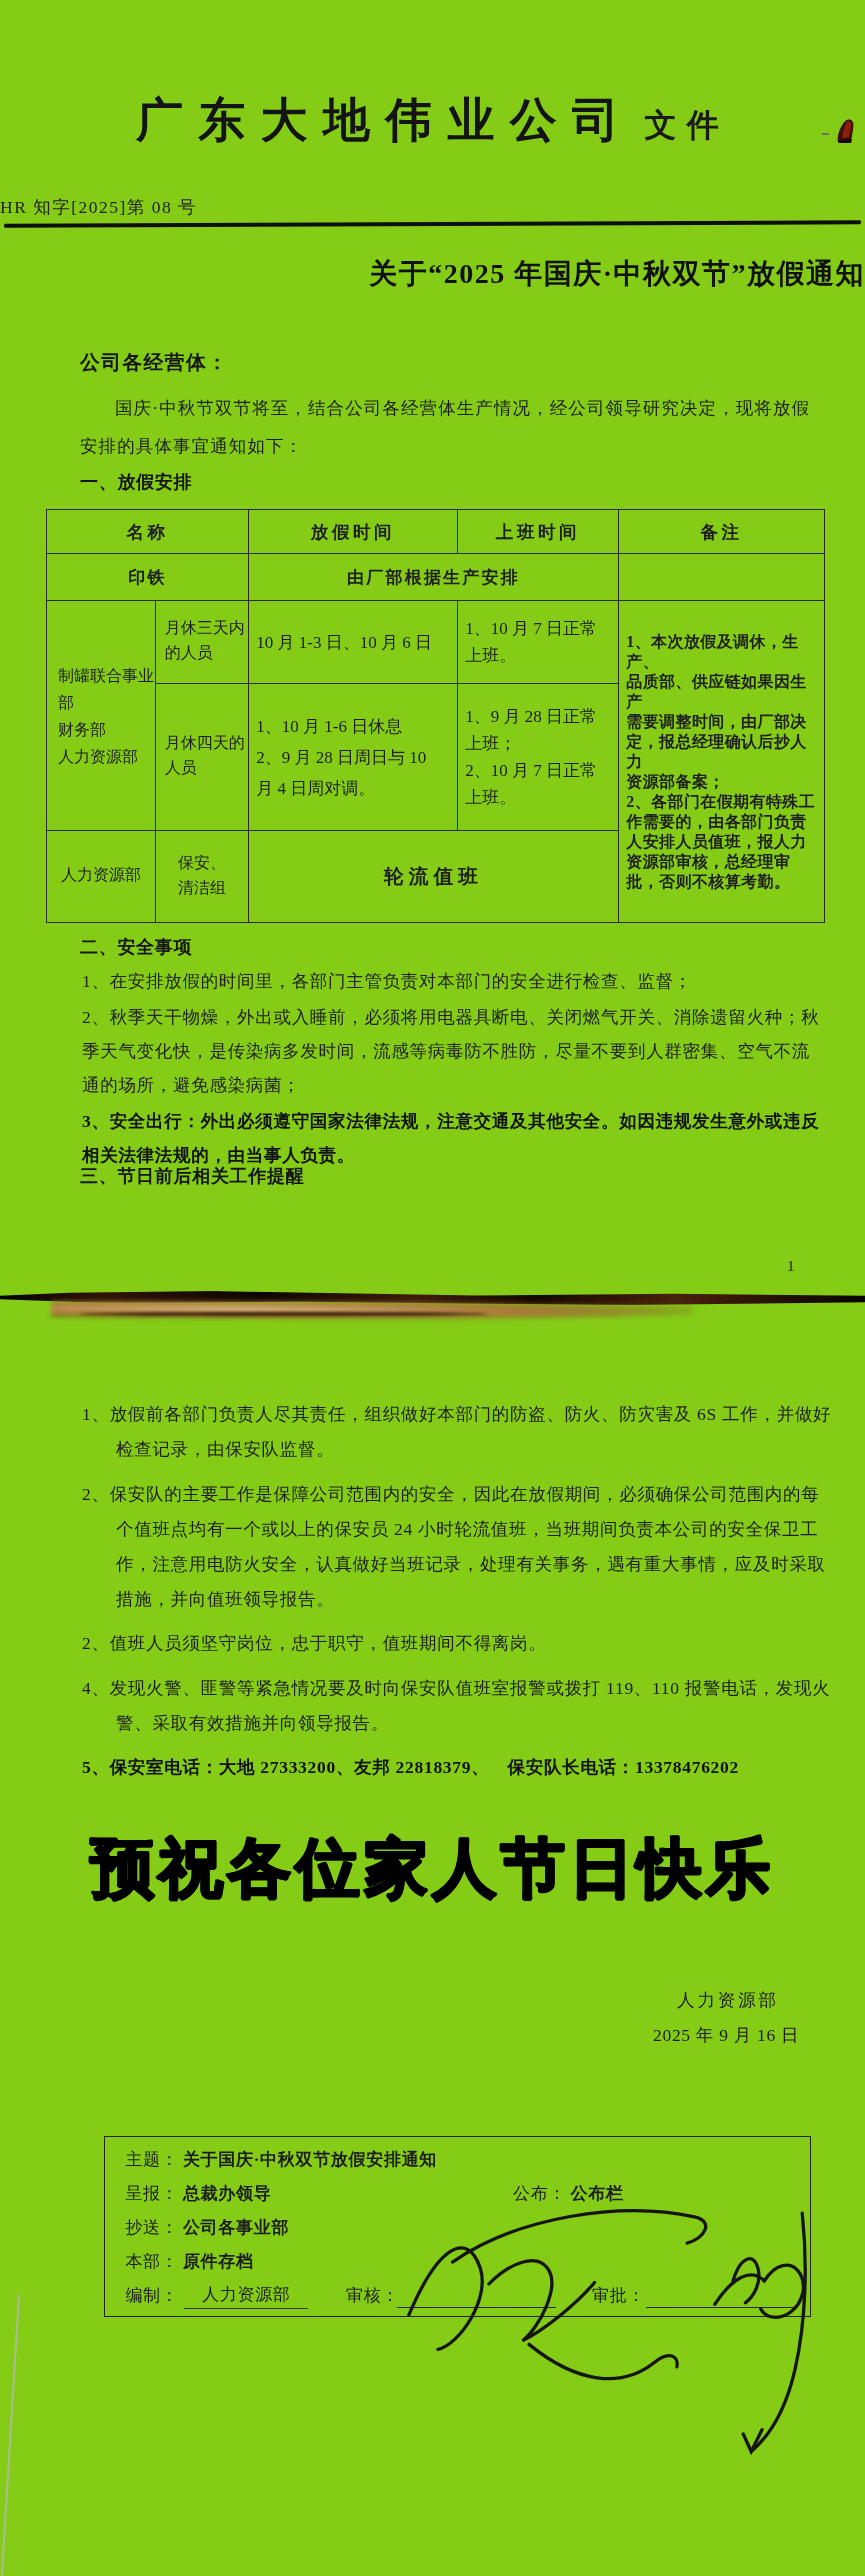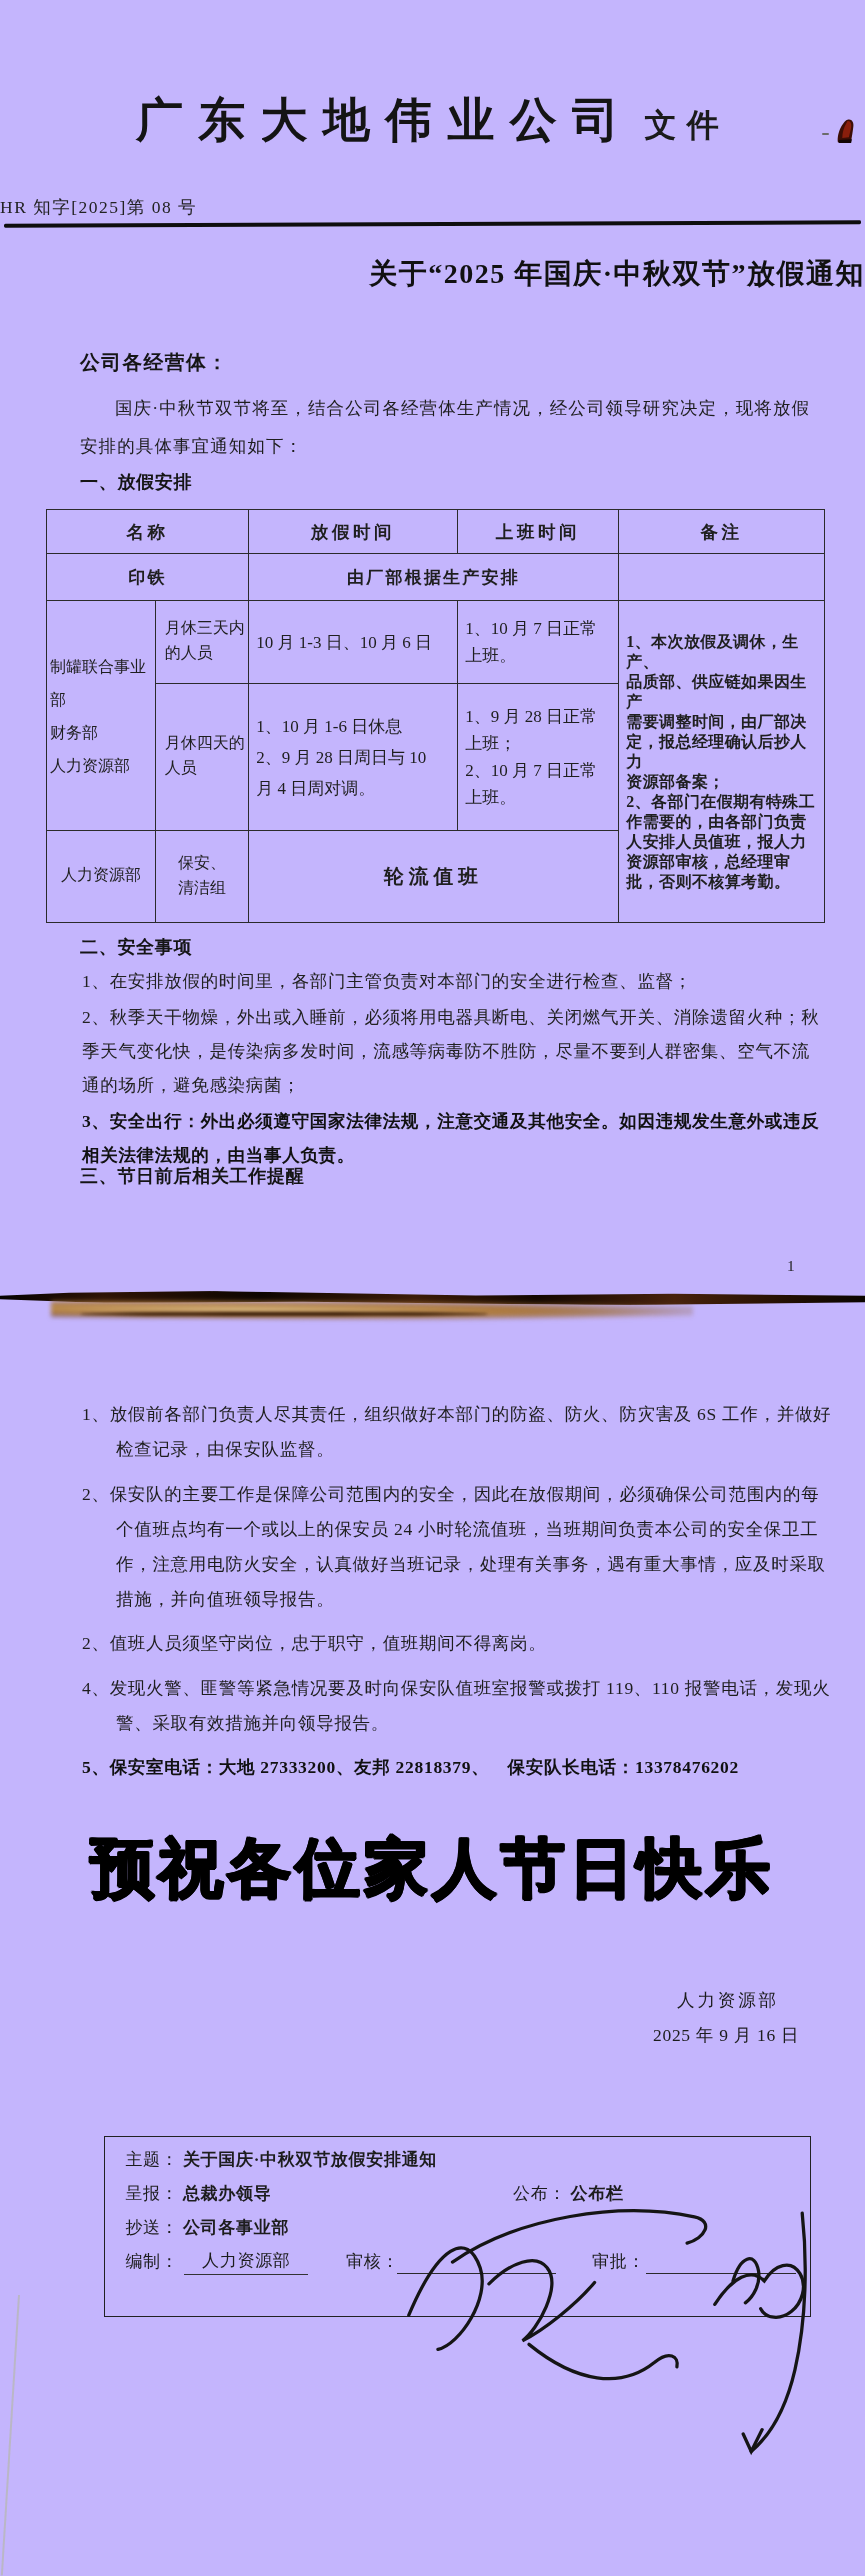--- a/index.html
+++ b/index.html
@@ -1,19 +1,19 @@
 <!DOCTYPE html>
 <html style="font-size:11.7px"><head>
 <meta charset="utf-8">
 <style>
   * { margin:0; padding:0; box-sizing:border-box; }
   html,body { background:#e8e8e8; }
   .page {
     position:relative; width:865px; height:2576px; margin:0 auto;
-    background:#c4b5fd; overflow:hidden;
+    background:#84cc16; overflow:hidden;
     font-family:"Liberation Serif","DejaVu Serif",serif; color:#1c1c1c;
   }
   
   .company-header { position:absolute; top:89px; left:0; width:100%; text-align:center; white-space:nowrap; }
   .company-name { font-size:47px; font-weight:bold; letter-spacing:15.3px; color:#141414; }
   .doc-type { font-size:32px; font-weight:bold; letter-spacing:10.2px; margin-left:10.2px; color:#1b1b1b; }
   .red-mark-wrap { position:absolute; left:822px; top:118px; width:34px; height:29px; }
   .red-dash { position:absolute; left:0; top:14.6px; width:6.6px; height:2.9px; background:#6b6b6b; border-radius:1.5px; }
   .doc-number { position:absolute; top:195px; left:0; width:100%; text-align:left; font-size:17.5px; letter-spacing:1.5px; color:#222; }
   .header-rule { position:absolute; top:222px; left:4.4px; width:857px; height:3.6px; background:#0e0e0e; transform:rotate(-0.22deg); border-radius:1.5px; }
@@ -27,21 +27,21 @@
   .sec3 { left:80px; top:1164px; }
   
   .holiday-table { position:absolute; left:46px; top:509px; width:779px; border-collapse:collapse; table-layout:fixed; }
   .holiday-table td, .holiday-table th { border:1.5px solid #2b2b2b; vertical-align:middle; color:#1f1f1f; }
   .holiday-table th { font-size:17.5px; font-weight:bold; letter-spacing:3.6px; text-align:center; }
   .r-head { height:44px; } .r-yintie { height:47px; } .r-3day { height:83px; } .r-4day { height:147px; } .r-sec { height:92px; }
   .c-center { text-align:center; }
   .c-bold { font-weight:bold; }
   .c-yintie { font-size:17px; letter-spacing:2.2px; }
   .c-arrange { font-size:17px; letter-spacing:2.2px; }
-  .c-group { font-size:16px; line-height:33px; padding-left:3px; white-space:pre-line; }
+  .c-group { font-size:16px; line-height:27px; padding-left:11px; white-space:pre-line; }
   .c-sub { font-size:16px; line-height:25px; padding-left:8.7px; white-space:pre-line;font-family:Liberation Mono, monospace; }
   .c-date { font-size:17px; line-height:31px; padding:4.4px 4.4px 4.4px 7.3px; white-space:pre-line; }
   .c-work { font-size:17px; line-height:27px; padding:4.4px 4.4px 4.4px 7.3px; white-space:pre-line; }
   .c-duty { font-size:19.7px; font-weight:bold; letter-spacing:5.1px; text-align:center; }
   .c-remark { font-size:16px; font-weight:bold; line-height:20px; padding:5.8px 4.4px 5.8px 7.3px; white-space:pre-line; letter-spacing:0.4px; }
   
   .safety-list { position:absolute; left:82px; top:964px; width:744px; font-size:17.5px; line-height:34px; letter-spacing:0.7px; color:#222; }
   .safety-list p { margin-bottom:2.2px; }
   .reminder-list { position:absolute; left:82px; top:1397px; width:751px; font-size:17.5px; line-height:35px; letter-spacing:0.7px; color:#1e1e1e; }
   .reminder-list p { margin-bottom:9.5px; padding-left:34px; text-indent:-34px; }
@@ -208,20 +208,24 @@
       <span class="fb-publish">
         <span class="fb-label">公布：</span>
         <span class="fb-value">公布栏</span>
       </span>
     </div>
     <div class="fb-row">
       <span class="fb-label">抄送：</span>
       <span class="fb-value">公司各事业部</span>
     </div>
     <div class="fb-row">
+      <span class="fb-label">本部：</span>
+      <span class="fb-value">原件存档</span>
+    </div>
+    <div class="fb-row">
       <span class="fb-label">编制：</span>
       <span class="fb-underline-value">人力资源部</span>
       <span class="fb-label fb-review-label">审核：</span>
       <span class="fb-review-line"></span>
       <span class="fb-label fb-approve-label">审批：</span>
       <span class="fb-approve-line"></span>
     </div>
   </div>
 
   <svg class="signatures" viewBox="0 0 660 420">

